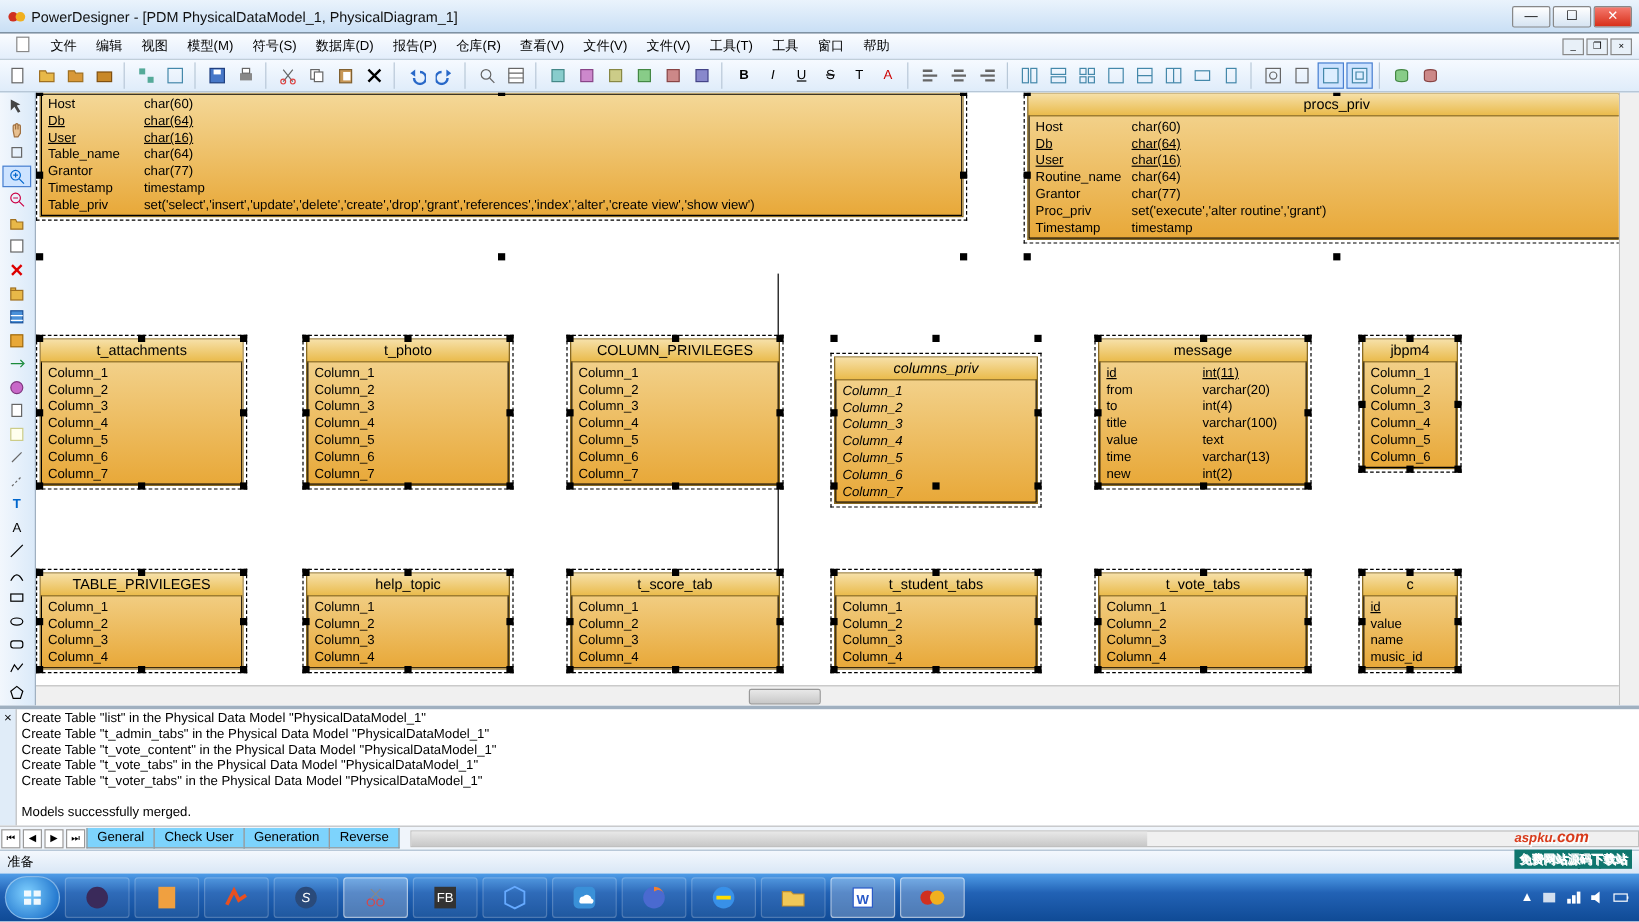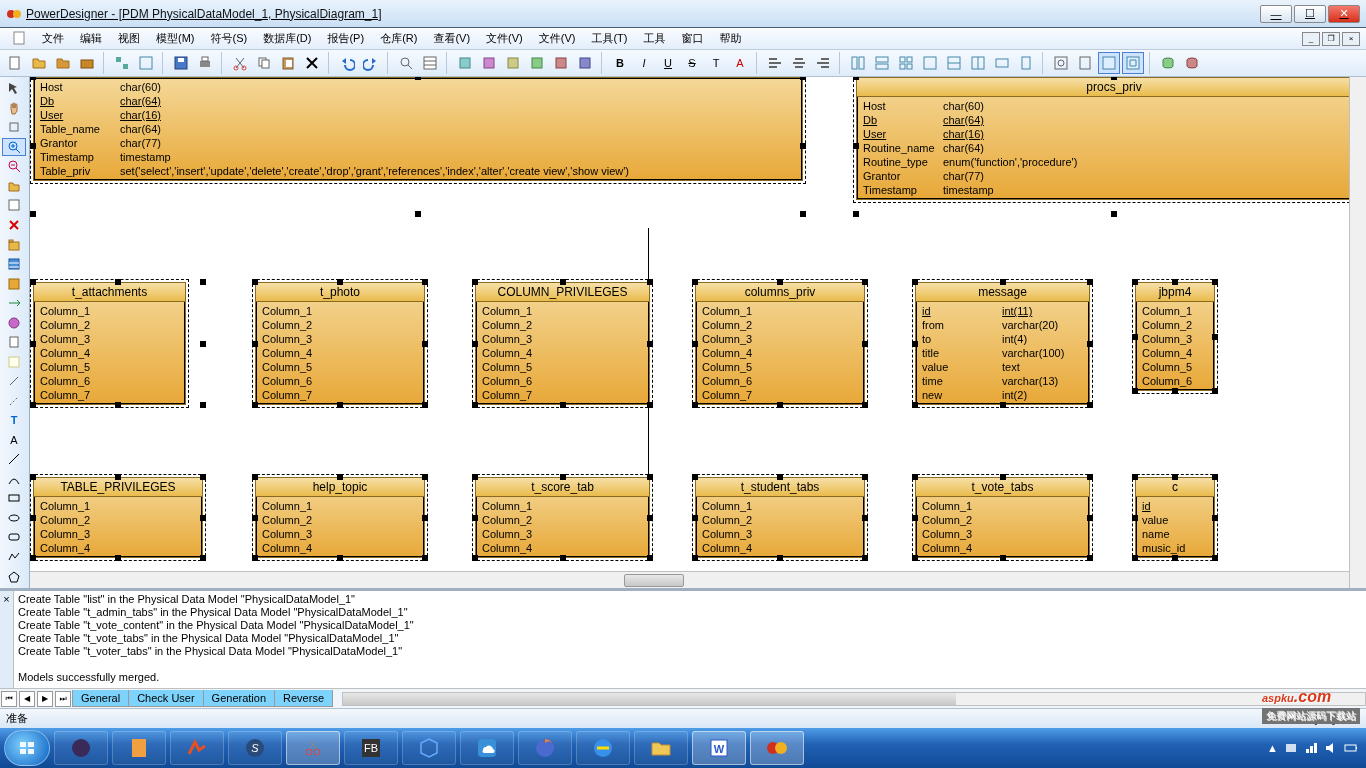--- a/index.html
+++ b/index.html
@@ -1,17 +1,17 @@
 <!DOCTYPE html>
 <html><head>
 <meta charset="utf-8">
 <style>
 * { margin:0; padding:0; box-sizing:border-box; font-family:"Microsoft YaHei",Tahoma,sans-serif; font-size:11px; }
 body { width:1366px; height:768px; overflow:hidden; background:#d4e4f4; display:flex; flex-direction:column; }
-.titlebar { height:28px; background:linear-gradient(#eaf3fc,#c9dff5); display:flex; align-items:center; padding:0 6px; border-bottom:1px solid #4b5d6e;text-decoration:underline; }
+.titlebar { height:28px; background:linear-gradient(#eaf3fc,#c9dff5); display:flex; align-items:center; padding:0 6px; border-bottom:1px solid #4b5d6e; }
 .titlebar .icon { width:16px; height:16px; margin-right:4px; }
 .titlebar .title { flex:1; color:#111; font-size:12px; }
 .winbtns { display:flex; gap:2px; }
 .winbtn { width:32px; height:18px; border:1px solid #888; background:linear-gradient(#fff,#d6e4f2); border-radius:2px; display:flex; align-items:center; justify-content:center; }
 .winbtn.close { background:linear-gradient(#f47a6e,#d82e18); color:#fff; }
 .menubar { height:22px; background:linear-gradient(#fafcff,#e3eefb); display:flex; align-items:center; padding:0 6px; gap:4px; border-bottom:1px solid #c0ced9; }
 .menubar span { padding:2px 6px; cursor:default; }
 .mdibtns { margin-left:auto; display:flex; gap:2px; }
 .mdibtn { width:18px; height:14px; border:1px solid #888; background:#e8f0f8; font-size:8px; display:flex; align-items:center; justify-content:center; }
 .toolbars { display:flex; flex-wrap:wrap; background:linear-gradient(#f6faff,#dfecfa); border-bottom:1px solid #b0c0d0; padding:2px 4px; gap:2px; }
@@ -48,21 +48,21 @@
 .output .otabs .oscroll { flex:1; height:14px; margin-left:10px; background:#f0f0f0; border:1px solid #c0c0c0; position:relative; }
 .output .otabs .oscroll .thumb { position:absolute; left:0; top:0; height:100%; width:60%; background:linear-gradient(#e8e8e8,#c8c8c8); }
 .statusbar { height:20px; background:linear-gradient(#f4f8fd,#d9e7f6); border-top:1px solid #b0c0d0; display:flex; align-items:center; padding:0 6px; font-size:11px; }
 .statusbar .right { margin-left:auto; }
 .taskbar { height:40px; background:linear-gradient(#4f9de8,#2262b5 40%,#0f4a95); display:flex; align-items:center; padding:0 4px; gap:4px; }
 .startbtn { width:46px; height:36px; border-radius:22px; background:radial-gradient(circle at 40% 40%,#7fd0ff,#0a5fc0); display:flex; align-items:center; justify-content:center; border:1px solid rgba(255,255,255,0.4); }
 .tbapp { width:54px; height:34px; border:1px solid rgba(255,255,255,0.2); border-radius:3px; display:flex; align-items:center; justify-content:center; background:rgba(255,255,255,0.06); }
 .tbapp.active { background:rgba(255,255,255,0.25); border-color:rgba(255,255,255,0.5); }
 .tray { margin-left:auto; display:flex; align-items:center; gap:6px; color:#fff; font-size:11px; padding-right:4px; }
 .watermark { position:absolute; right:6px; bottom:44px; font-size:22px; font-weight:bold; color:#d83a1a; font-style:italic; text-shadow:1px 1px 0 #fff; pointer-events:none; }
-.watermark small { display:block; font-size:10px; color:#fff; background:#737373; padding:1px 4px; font-style:normal; font-weight:normal; }
+.watermark small { display:block; font-size:10px; color:#fff; background:#0f766e; padding:1px 4px; font-style:normal; font-weight:bold; }
 </style>
 </head>
 <body>
 
 <div class="titlebar">
   <span class="icon">
     <svg viewBox="0 0 16 16">
         <circle cx="5" cy="8" r="4" fill="#d03020"></circle>
         <circle cx="11" cy="8" r="4" fill="#f0b020"></circle>
       </svg>
@@ -541,39 +541,39 @@
             <div class="erow">
               <span class="ecol pk">User</span>
               <span class="etype pk">char(16)</span>
               <span class="epk"><pk></pk></span>
             </div>
             <div class="erow">
               <span class="ecol">Routine_name</span>
               <span class="etype">char(64)</span>
             </div>
             <div class="erow">
-              <span class="ecol">Routine_type</span>
-              <span class="etype">enum('function','procedure')</span>
-            </div>
-            <div class="erow">
               <span class="ecol">Grantor</span>
               <span class="etype">char(77)</span>
+            </div>
+            <div class="erow">
+              <span class="ecol">Proc_priv</span>
+              <span class="etype">set('execute','alter routine','grant')</span>
             </div>
             <div class="erow">
               <span class="ecol">Timestamp</span>
               <span class="etype">timestamp</span>
             </div>
           </div>
         </div>
         <div class="handle" style="left: 823px; top: -3px;"></div>
         <div class="handle" style="left: 1081px; top: -3px;"></div>
         <div class="handle" style="left: 823px; top: 65.5px;"></div>
         <div class="handle" style="left: 823px; top: 134px;"></div>
         <div class="handle" style="left: 1081px; top: 134px;"></div>
-        <div class="entity sel" style="left: 3px; top: 205px; width: 153px;">
+        <div class="entity sel" style="left: 3px; top: 205px; width: 170px;">
           <div class="ehdr">t_attachments</div>
           <div class="ebody">
             <div class="erow">
               <span class="ecol">Column_1</span>
               <span class="etype"><undefined></undefined></span>
             </div>
             <div class="erow">
               <span class="ecol">Column_2</span>
               <span class="etype"><undefined></undefined></span>
             </div>
@@ -682,21 +682,21 @@
           </div>
         </div>
         <div class="handle" style="left: 442px; top: 202px;"></div>
         <div class="handle" style="left: 529.5px; top: 202px;"></div>
         <div class="handle" style="left: 617px; top: 202px;"></div>
         <div class="handle" style="left: 442px; top: 263.5px;"></div>
         <div class="handle" style="left: 617px; top: 263.5px;"></div>
         <div class="handle" style="left: 442px; top: 325px;"></div>
         <div class="handle" style="left: 529.5px; top: 325px;"></div>
         <div class="handle" style="left: 617px; top: 325px;"></div>
-        <div class="entity sel" style="left: 665px; top: 205px; width: 170px;">
+        <div class="entity sel" style="left: 665px; top: 220px; width: 170px; font-style: italic;">
           <div class="ehdr">columns_priv</div>
           <div class="ebody">
             <div class="erow">
               <span class="ecol">Column_1</span>
               <span class="etype"><undefined></undefined></span>
             </div>
             <div class="erow">
               <span class="ecol">Column_2</span>
               <span class="etype"><undefined></undefined></span>
             </div>
@@ -1111,15 +1111,15 @@
         <path d="M2 5h3l4-3v10l-4-3H2z" fill="#fff"></path>
       </svg>
     <svg width="14" height="14">
         <rect x="1" y="4" width="11" height="6" fill="none" stroke="#fff"></rect>
         <rect x="12" y="6" width="1" height="2" fill="#fff"></rect>
       </svg>
   </div>
 </div>
 
 <div class="watermark">
-  <span>aspku</span><span style="font-size:16px">.com</span>
+  <span>aspku</span><span style="font-size:13px">.com</span>
   <small>免费网站源码下载站</small>
 </div>
 
 </body></html>

